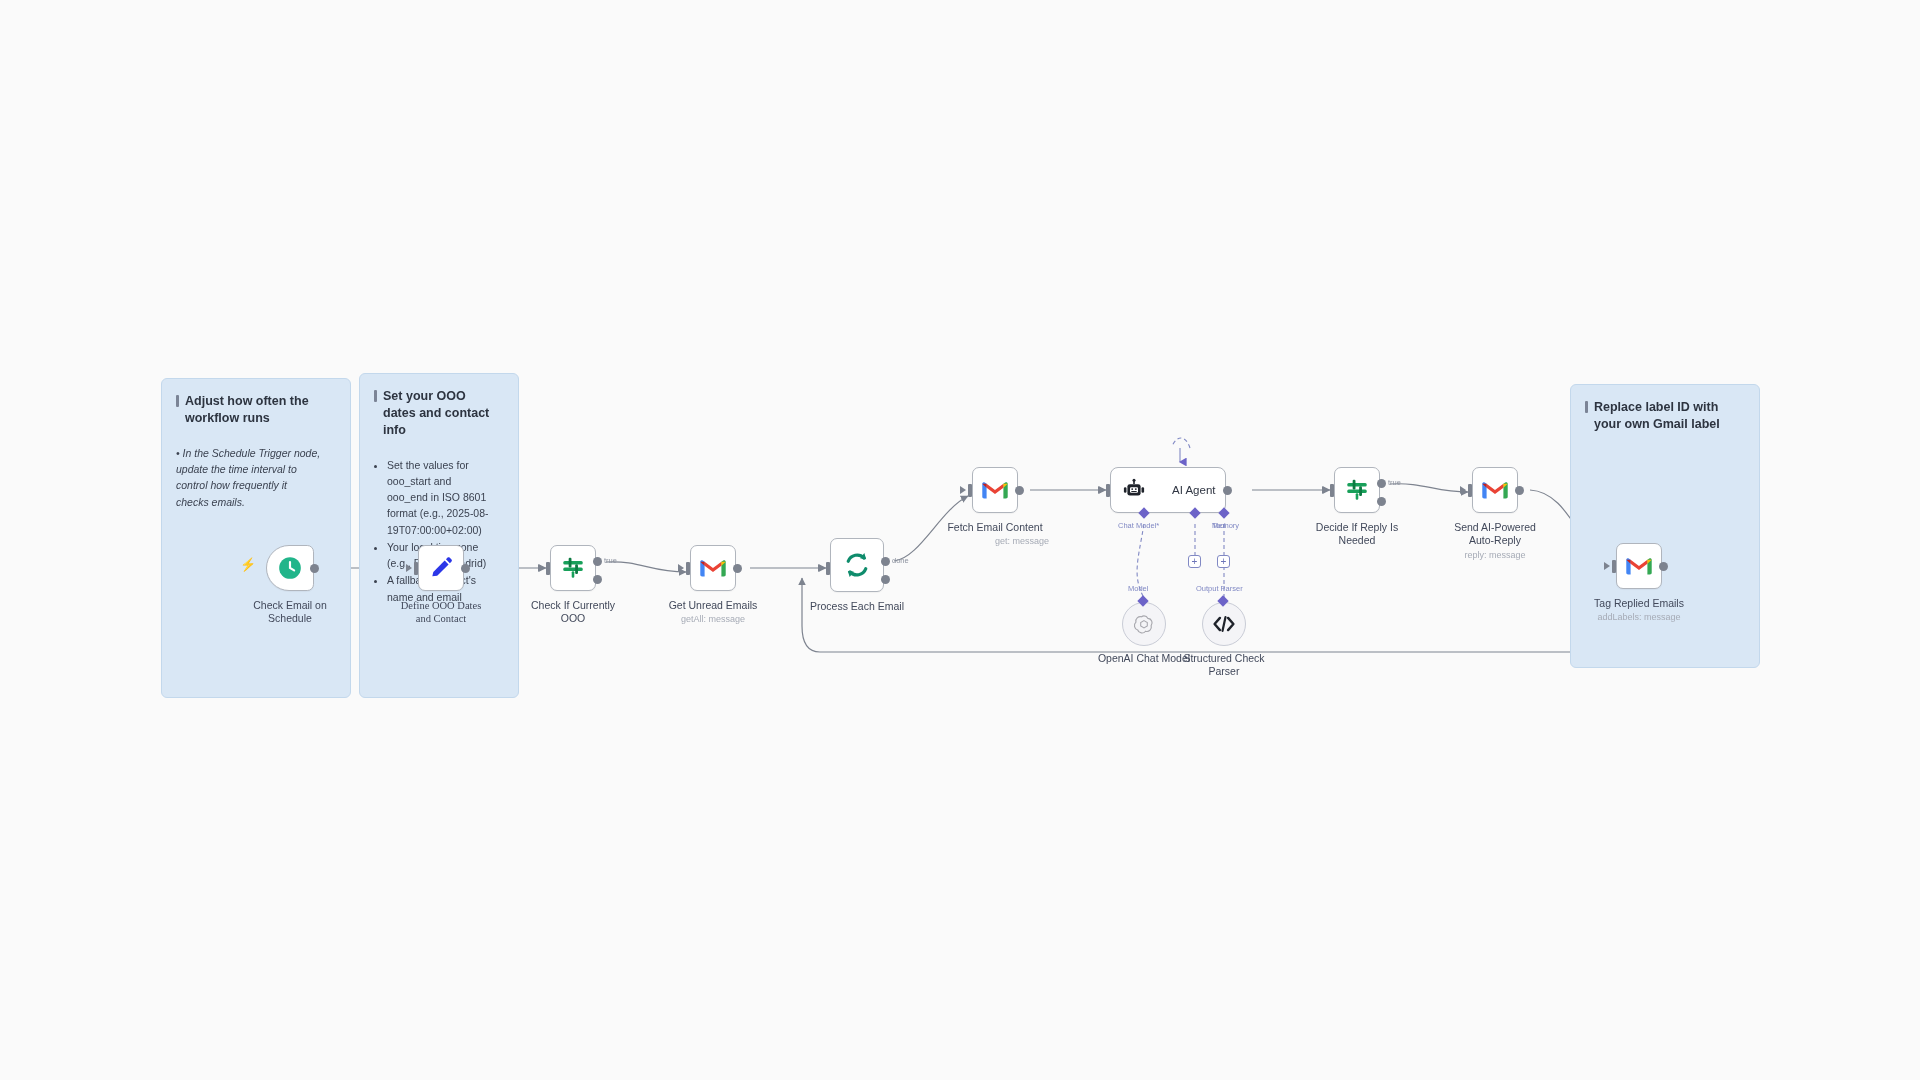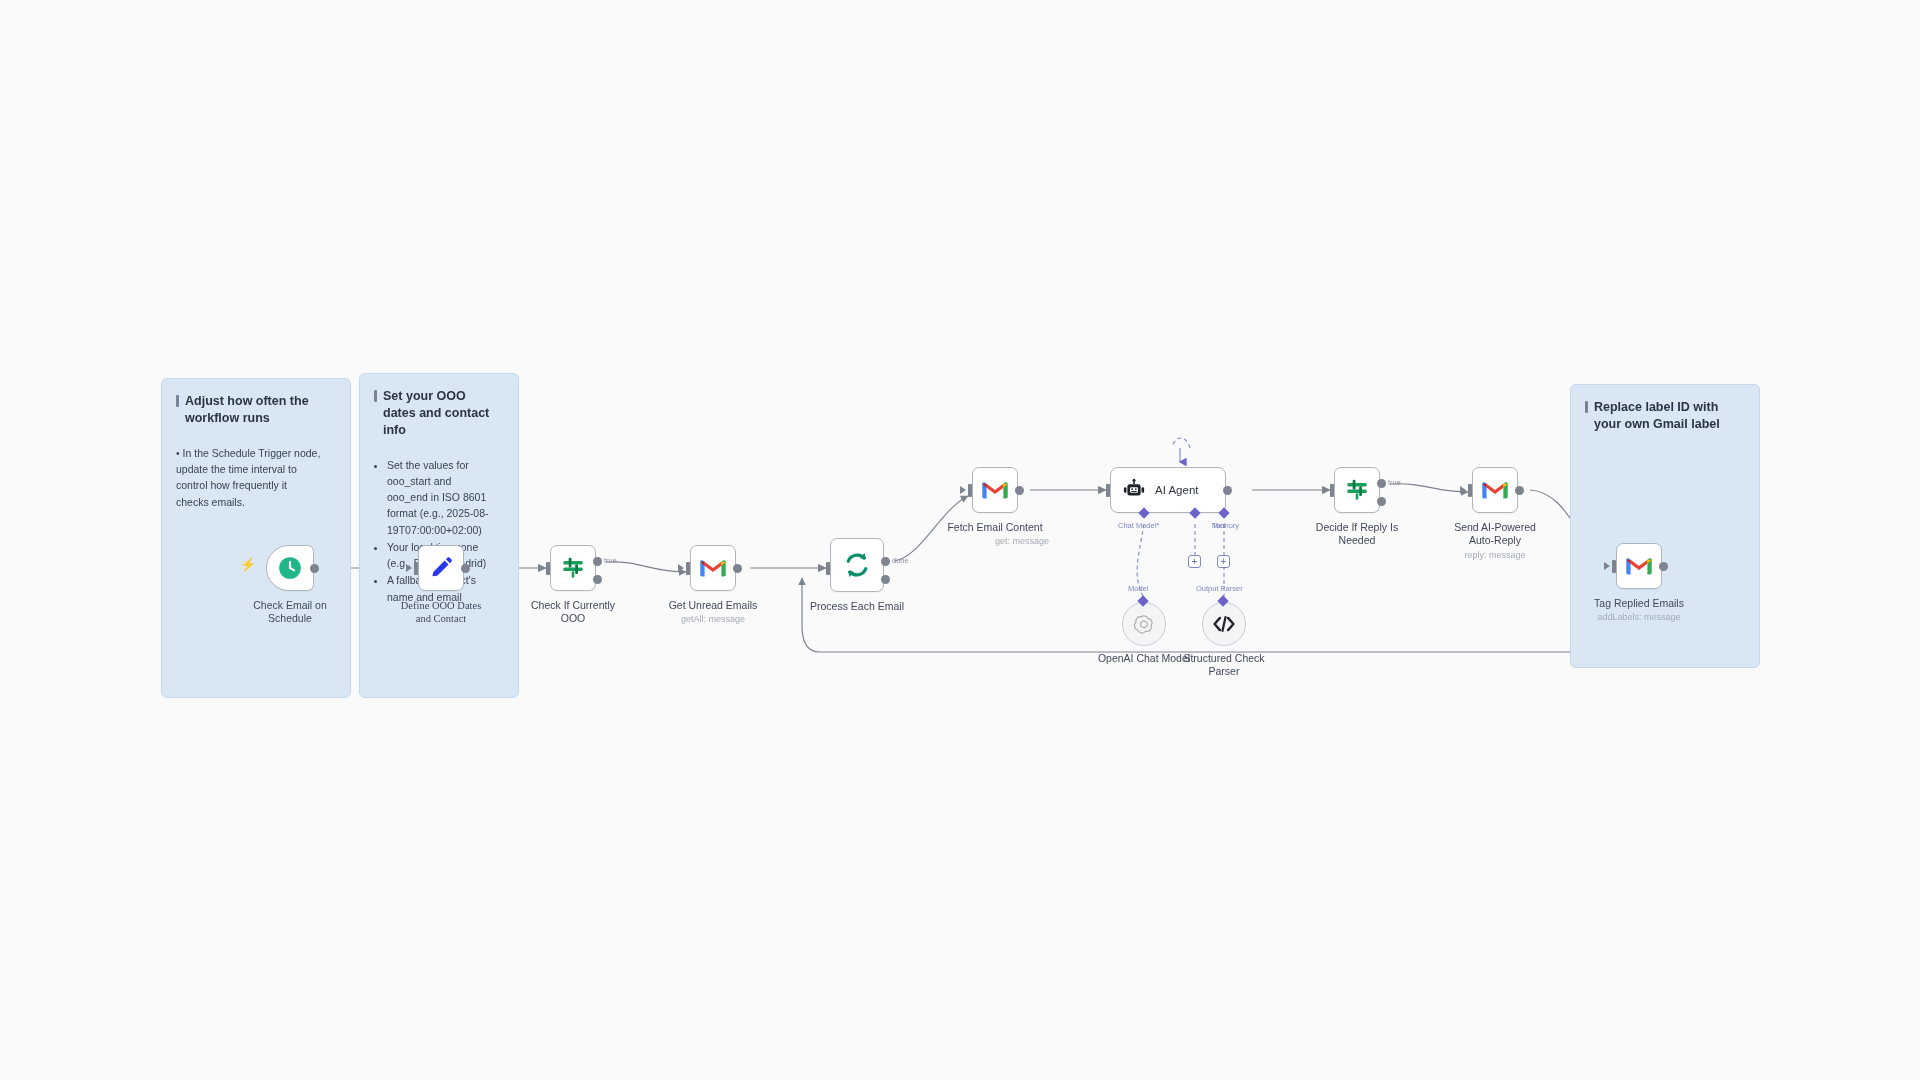--- a/index.html
+++ b/index.html
@@ -25,32 +25,32 @@
   }
   .sticky .st-title{
     font-size:12.5px;font-weight:bold;line-height:1.35;
     color:#2d3440;margin:0 0 18px 0;
     display:flex;gap:6px;align-items:flex-start;
   }
   .st-bar{display:inline-block;width:3px;height:12px;background:#7b8496;border-radius:1px;flex:0 0 auto;margin-top:2px;}
   .sticky .st-body{font-size:10.5px;line-height:1.55;color:#3b4250;}
   .sticky ul{margin:0;padding-left:13px;}
   .sticky li{margin:0 0 1px 0;}
-  .sticky .plain p{margin:0;}
+  .sticky .plain p{margin:0;font-style:italic;}
 
   
   .node{position:absolute;}
   .nbox{
     width:46px;height:46px;box-sizing:border-box;
     background:#fff;border:1px solid #b0b5bd;border-radius:7px;
     display:flex;align-items:center;justify-content:center;
     box-shadow:0 1px 1px rgba(0,0,0,.04);
   }
   .nbox.trigger{border-top-left-radius:24px;border-bottom-left-radius:24px;width:48px;}
-  .nbox.agent{width:116px;height:46px;border-radius:8px;justify-content:flex-start;padding-left:11px;gap:9px;text-align:center;}
+  .nbox.agent{width:116px;height:46px;border-radius:8px;justify-content:flex-start;padding-left:11px;gap:26px;text-align:center;}
   .agent-label{font-size:11.5px;color:#2f3542;}
   .ncircle{
     width:42px;height:42px;border-radius:50%;
     background:#f4f4f7;border:1px solid #c9ccd6;
     display:flex;align-items:center;justify-content:center;
   }
   .caption{
     position:absolute;left:50%;transform:translateX(-50%);
     text-align:center;white-space:nowrap;
     font-size:10.5px;color:#41485a;line-height:1.25;

